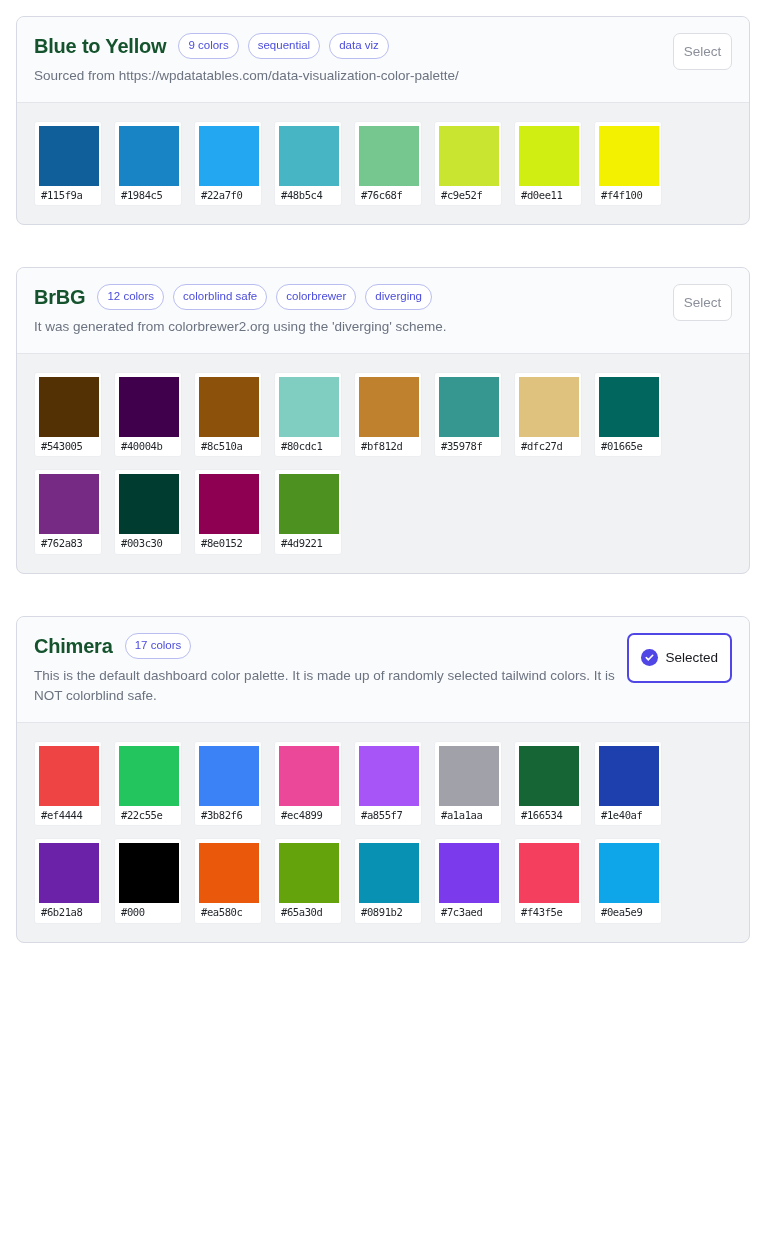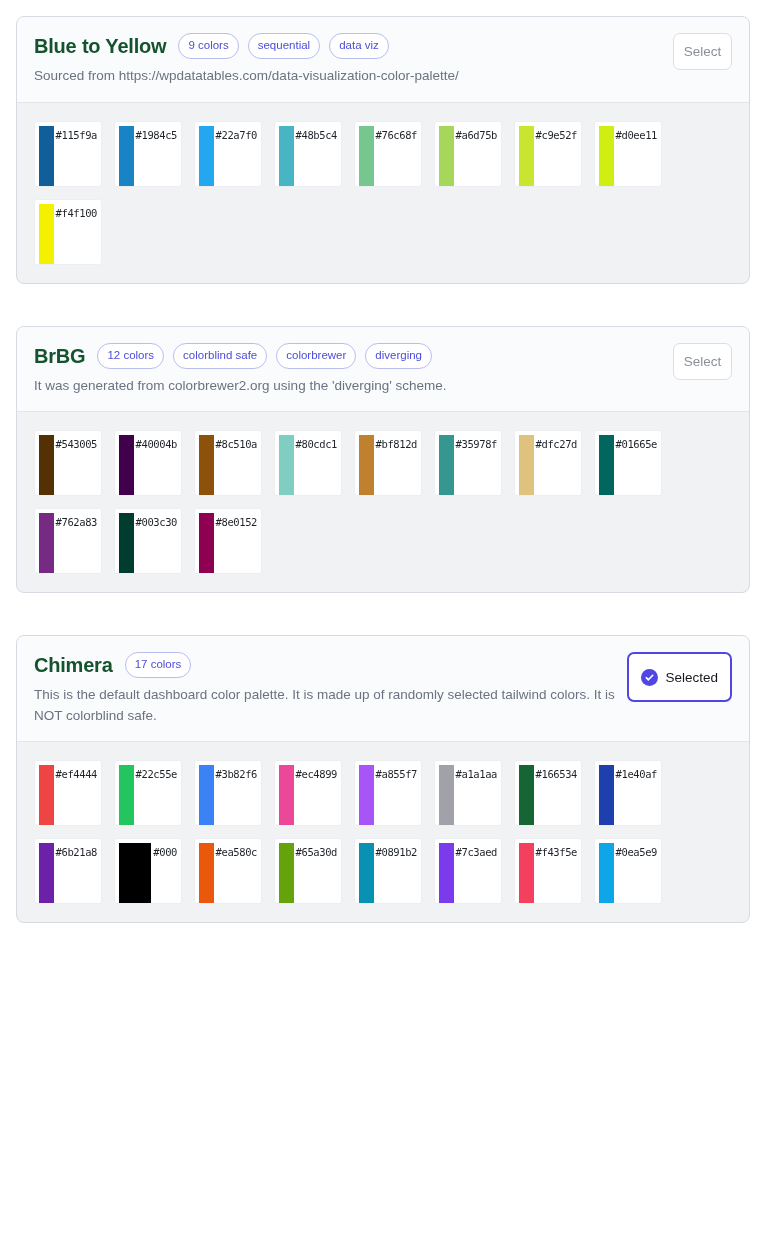--- a/index.html
+++ b/index.html
@@ -107,21 +107,21 @@
     gap: 12px 12px;
     align-content: flex-start;
   }
   .swatch {
     width: 68px;
     background: #ffffff;
     border: 1px solid #eceef1;
     border-radius: 3px;
     padding: 4px 4px 0 4px;
     display: flex;
-    flex-direction: row;
+    flex-direction: column;
   }
   .swatch-color {
     width: 60px;
     height: 60px;
     display: block;
   }
   .swatch-label {
     font-size: 10.5px;
     color: #1f2328;
     font-family: "DejaVu Sans Mono", monospace;
@@ -167,24 +167,20 @@
         </div>
         <div class="swatch">
           <div class="swatch-color" style="background: rgb(72, 181, 196);"></div>
           <div class="swatch-label">#48b5c4</div>
         </div>
         <div class="swatch">
           <div class="swatch-color" style="background: rgb(118, 198, 143);"></div>
           <div class="swatch-label">#76c68f</div>
         </div>
         <div class="swatch">
-          <div class="swatch-color" style="background: rgb(166, 215, 91);"></div>
-          <div class="swatch-label">#a6d75b</div>
-        </div>
-        <div class="swatch">
           <div class="swatch-color" style="background: rgb(201, 229, 47);"></div>
           <div class="swatch-label">#c9e52f</div>
         </div>
         <div class="swatch">
           <div class="swatch-color" style="background: rgb(208, 238, 17);"></div>
           <div class="swatch-label">#d0ee11</div>
         </div>
         <div class="swatch">
           <div class="swatch-color" style="background: rgb(244, 241, 0);"></div>
           <div class="swatch-label">#f4f100</div>
@@ -245,20 +241,24 @@
           <div class="swatch-label">#762a83</div>
         </div>
         <div class="swatch">
           <div class="swatch-color" style="background: rgb(0, 60, 48);"></div>
           <div class="swatch-label">#003c30</div>
         </div>
         <div class="swatch">
           <div class="swatch-color" style="background: rgb(142, 1, 82);"></div>
           <div class="swatch-label">#8e0152</div>
         </div>
+        <div class="swatch">
+          <div class="swatch-color" style="background: rgb(77, 146, 33);"></div>
+          <div class="swatch-label">#4d9221</div>
+        </div>
       </div>
     </div>
     <div class="palette-card">
       <div class="card-header">
         <div class="header-left">
           <div class="title-row">
             <span class="palette-title">Chimera</span>
             <span class="badge">17 colors</span>
           </div>
           <div class="palette-desc">This is the default dashboard color palette. It is made up of randomly selected tailwind colors. It is NOT colorblind safe.</div>

